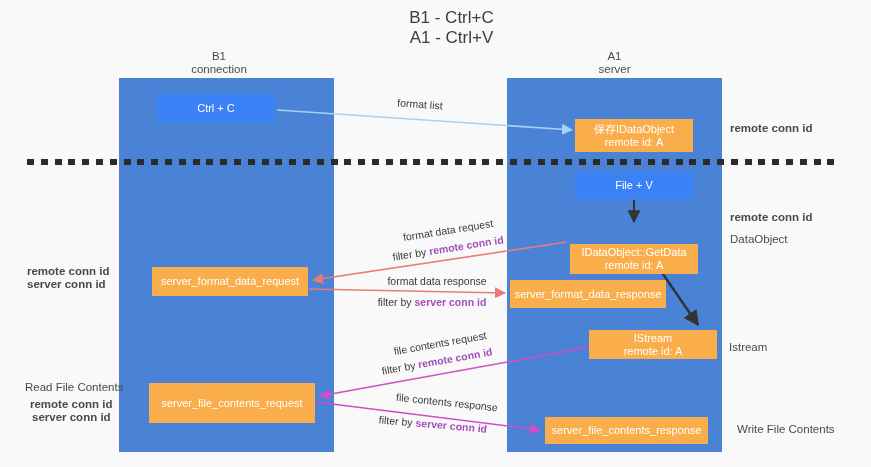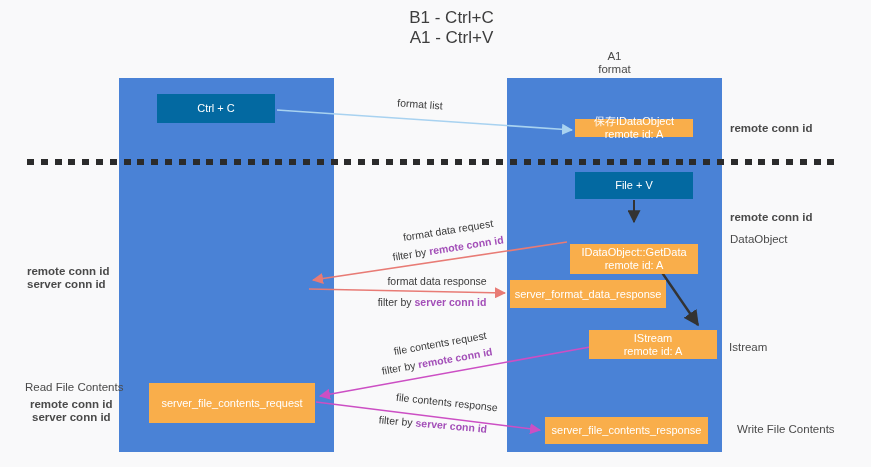--- a/index.html
+++ b/index.html
@@ -23,24 +23,24 @@
   .lane-header-right { left:507px; width:215px; }
   .dashed-line {
     position:absolute; top:159px; left:27px; width:808px; height:6px;
     background:repeating-linear-gradient(90deg,#2b2b2b 0 7px,transparent 7px 13.8px);
   }
   .box {
     position:absolute; display:flex; flex-direction:column; align-items:center;
     justify-content:center; color:#fff; font-size:11px; line-height:13px;
     text-align:center; white-space:nowrap; z-index:3;
   }
-  .green  { background:#0369a1; }
+  .green  { background:#3b82f6; }
   .orange { background:#F9AE4B; }
   .b-ctrl-c   { left:157px; top:94px;  width:118px; height:29px; }
-  .b-savedo   { left:575px; top:119px; width:118px; height:18px; }
+  .b-savedo   { left:575px; top:119px; width:118px; height:33px; }
   .b-ctrl-v   { left:575px; top:172px; width:118px; height:27px; }
   .b-getdata  { left:570px; top:227px; width:128px; height:30px;margin-top:17px; }
   .b-freq     { left:152px; top:267px; width:156px; height:29px; }
   .b-fresp    { left:510px; top:280px; width:156px; height:28px; }
   .b-istream  { left:589px; top:330px; width:128px; height:29px; }
   .b-fcreq    { left:149px; top:383px; width:166px; height:40px; }
   .b-fcresp   { left:545px; top:417px; width:163px; height:27px; }
   svg.arrows { position:absolute; top:0; left:0; z-index:2; pointer-events:none; }
   .arrow-label {
     position:absolute; font-size:10.5px; color:#3a3a3a; text-align:center;
@@ -73,23 +73,27 @@
 </head>
 <body>
 
 <div class="canvas">
 
   <div class="title">
     <div>B1 - Ctrl+C</div>
     <div>A1 - Ctrl+V</div>
   </div>
 
+  <div class="lane-header lane-header-left">
+    <div>B1</div>
+    <div>connection</div>
+  </div>
   <div class="lane-header lane-header-right">
     <div>A1</div>
-    <div>format</div>
+    <div>server</div>
   </div>
 
   <div class="lane lane-left"></div>
   <div class="lane lane-right"></div>
 
   <div class="dashed-line"></div>
 
   <svg class="arrows" width="871" height="467" viewBox="0 0 871 467">
     <defs>
       <marker id="ah-blue" viewBox="0 0 10 10" refX="9" refY="5" markerWidth="7" markerHeight="7" orient="auto">
@@ -120,20 +124,23 @@
   <div class="box orange b-savedo">
     <span>保存IDataObject</span>
     <span>remote id: A</span>
   </div>
   <div class="box green b-ctrl-v">
     <span>File + V</span>
   </div>
   <div class="box orange b-getdata">
     <span>IDataObject::GetData</span>
     <span>remote id: A</span>
+  </div>
+  <div class="box orange b-freq">
+    <span>server_format_data_request</span>
   </div>
   <div class="box orange b-fresp">
     <span>server_format_data_response</span>
   </div>
   <div class="box orange b-istream">
     <span>IStream</span>
     <span>remote id: A</span>
   </div>
   <div class="box orange b-fcreq">
     <span>server_file_contents_request</span>

